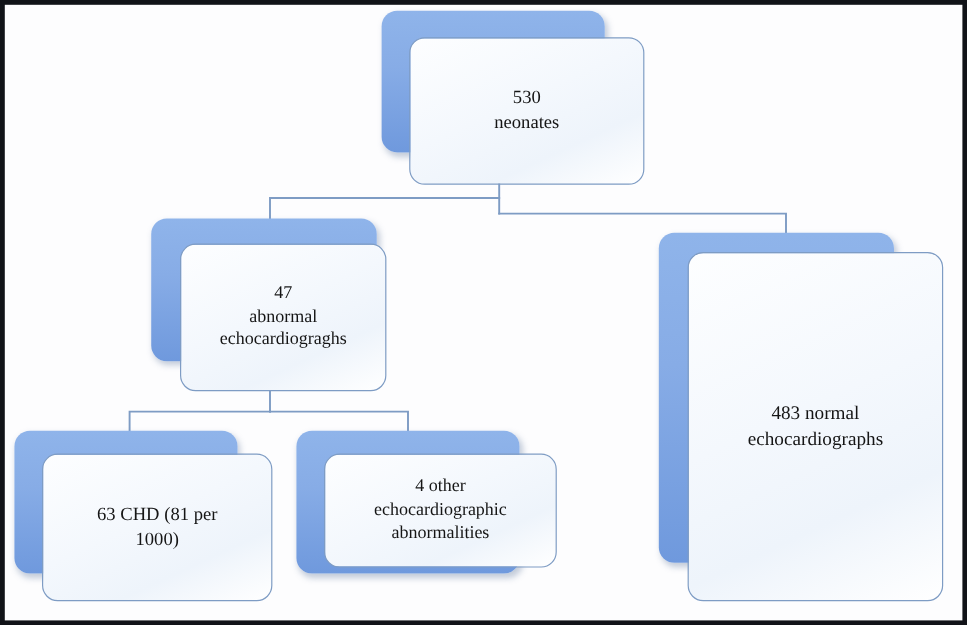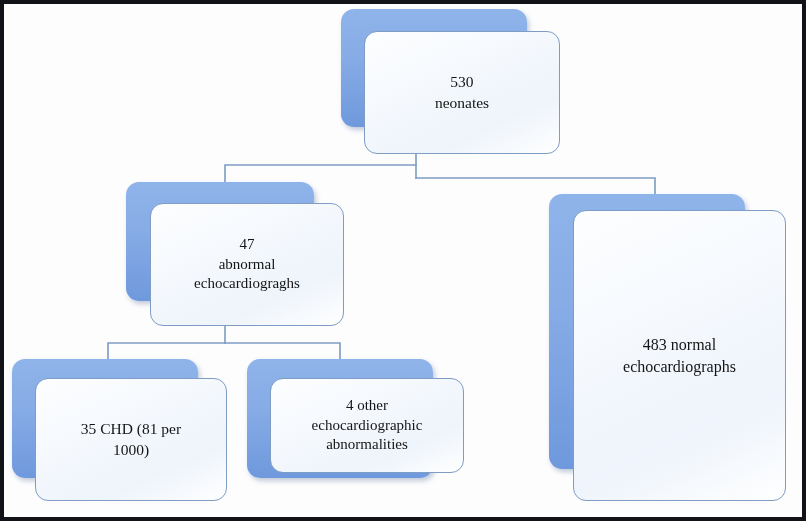--- a/index.html
+++ b/index.html
@@ -71,28 +71,28 @@
   }
   .node .card .label {
     color: #151515;
     line-height: 1.32;
     padding: 0 8px;
     white-space: pre-line;
     font-weight: 400;
   }
 
   
-  #node-root { left: 314px; top: 5px; width: 225px; height: 150px; margin-left: 23px; }
+  #node-root { left: 314px; top: 5px; width: 225px; height: 150px; }
   #node-root .shadow { width: 186px; height: 118px; }
   #node-root .card   { left: 23px; top: 22px; width: 196px; height: 123px; }
   #node-root .label  { font-size: 15.5px; }
 
   #node-abnormal { left: 122px; top: 178px; width: 226px; height: 148px; }
   #node-abnormal .shadow { width: 188px; height: 119px; }
-  #node-abnormal .card   { left: 24px; top: 21px; width: 194px; height: 123px; justify-content: center; }
+  #node-abnormal .card   { left: 24px; top: 21px; width: 172px; height: 123px; justify-content: center; }
   #node-abnormal .label  { font-size: 15px; }
 
   #node-normal { left: 545px; top: 190px; width: 244px; height: 312px; }
   #node-normal .shadow { width: 196px; height: 275px; }
   #node-normal .card   { left: 24px; top: 16px; width: 213px; height: 291px; }
   #node-normal .label  { font-size: 16px; }
 
   #node-chd { left: 8px; top: 355px; width: 218px; height: 146px; }
   #node-chd .shadow { width: 186px; height: 119px; }
   #node-chd .card   { left: 23px; top: 19px; width: 192px; height: 123px; }
@@ -148,21 +148,21 @@
       <div class="shadow"></div>
       <div class="card">
         <span class="label">483 normal
 echocardiographs</span>
       </div>
     </div>
 
     <div class="node" id="node-chd">
       <div class="shadow"></div>
       <div class="card">
-        <span class="label">35 CHD (81 per
+        <span class="label">63 CHD (81 per
 1000)</span>
       </div>
     </div>
 
     <div class="node" id="node-other">
       <div class="shadow"></div>
       <div class="card">
         <span class="label">4 other
 echocardiographic
 abnormalities</span>

